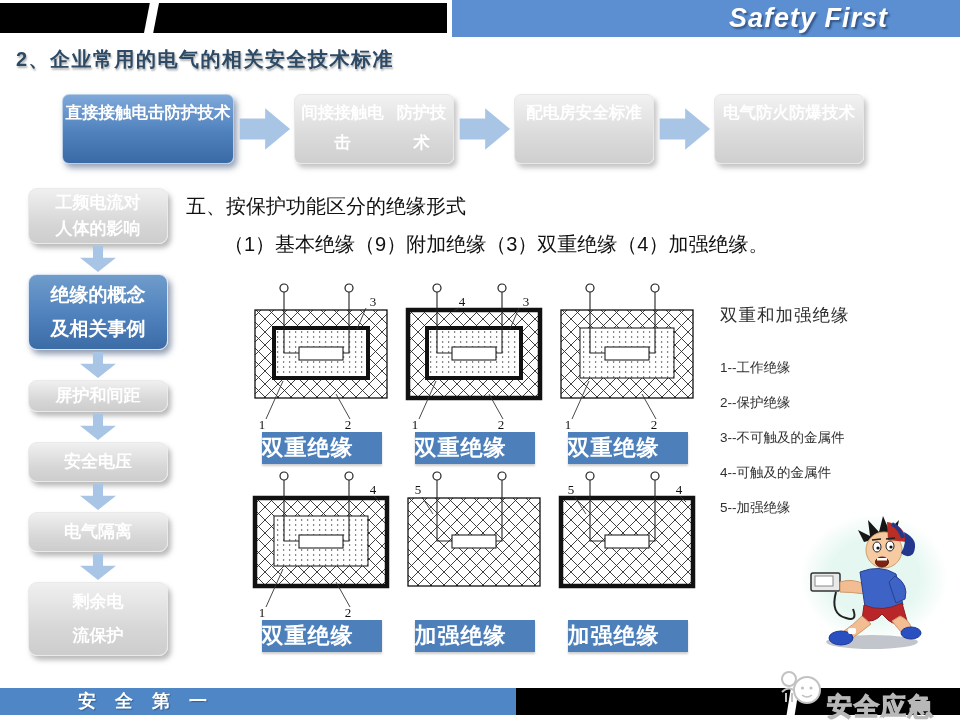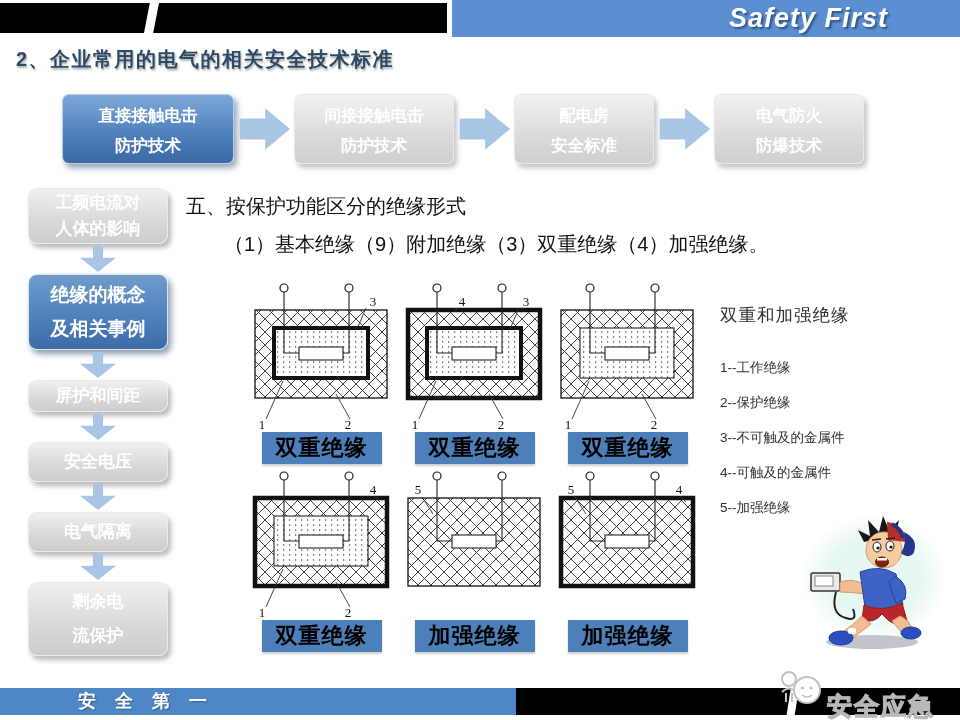--- a/index.html
+++ b/index.html
@@ -14,21 +14,21 @@
                    display:flex; align-items:center; justify-content:flex-end; padding-right:72px; }
   .brand { color:#fff; font-size:27px; font-weight:bold; font-style:italic;
            text-shadow:2px 2px 2px rgba(20,40,80,.55); letter-spacing:1px; }
 
   .page-title { position:absolute; left:16px; top:46px; font-size:20px; font-weight:bold;
                 color:#2c4a66; letter-spacing:1.5px; text-shadow:1px 2px 2px rgba(0,0,0,.3); }
 
   
   .flow { position:absolute; left:62px; top:93px; height:72px; display:flex; align-items:center; }
   .flow-box { height:70px; border-radius:7px; color:#fff; font-weight:bold; font-size:16.5px;
-              display:flex; flex-direction:column; justify-content:center; text-align:center;
+              display:flex; flex-direction:row; justify-content:center; text-align:center;
               line-height:30px; padding-top:2px;
               background:linear-gradient(180deg,#f2f2f2,#dadada 60%,#cfcfcf);
               border:1px solid #e8e8e8; box-shadow:3px 4px 5px rgba(150,150,150,.55); }
   .flow-box.active { background:linear-gradient(180deg,#7fa8d9 0%,#4f81bd 55%,#3a6aa5 100%);
                      border:1px solid #b9cfe8; box-shadow:3px 4px 6px rgba(90,110,140,.65); }
   .w1{width:172px;} .w2{width:160px;} .w3{width:140px;} .w4{width:150px;}
   .flow-arrow { width:58px; height:52px; margin:0 1px; background:#a9c5e5;
                 clip-path:polygon(8% 30%,52% 30%,52% 10%,95% 50%,52% 90%,52% 70%,8% 70%); }
 
   
@@ -45,22 +45,22 @@
   .down-arrow { width:36px; height:26px; margin:2px auto; background:#a9c5e5;
                 clip-path:polygon(36% 0,64% 0,64% 45%,100% 45%,50% 100%,0 45%,36% 45%); }
 
   
   .heading   { position:absolute; left:186px; top:193px; font-size:20px; color:#111; }
   .subheading{ position:absolute; left:224px; top:231px; font-size:20px; color:#111; }
 
   
   .diag { position:absolute; width:145px; }
   .diag svg { display:block; width:140px; height:152px; margin:0 auto; }
-  .diag-caption { width:120px; height:32px; margin:0 auto; background:#4d7fbb; color:#000000;
-                  font-size:22px; font-weight:bold; text-align:center; line-height:32px;
+  .diag-caption { width:120px; height:32px; margin:0 auto; background:#4d7fbb; color:#ffffff;
+                  font-size:22px; font-weight:bold; text-align:left; line-height:32px;
                   letter-spacing:1px; box-shadow:0 2px 2px rgba(0,0,0,.2); }
   .p11{left:249px;top:280px;} .p12{left:402px;top:280px;} .p13{left:555px;top:280px;}
   .p21{left:249px;top:468px;} .p22{left:402px;top:468px;} .p23{left:555px;top:468px;}
 
   
   .legend { position:absolute; left:720px; top:303px; width:238px; color:#2f2f2f; }
   .legend-title { font-size:17.5px; letter-spacing:1px; margin-bottom:32px; }
   .legend-item  { font-size:13.5px; margin-bottom:17px; }
 
   

